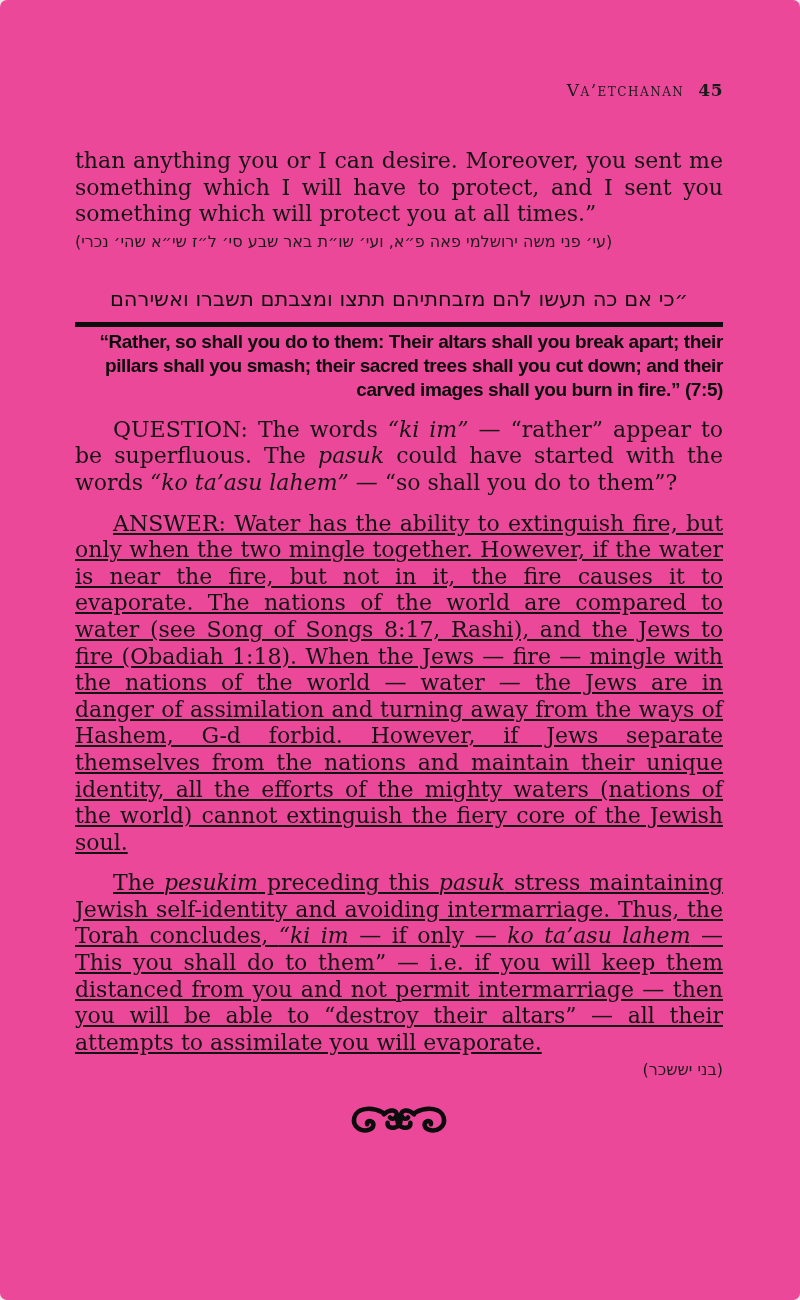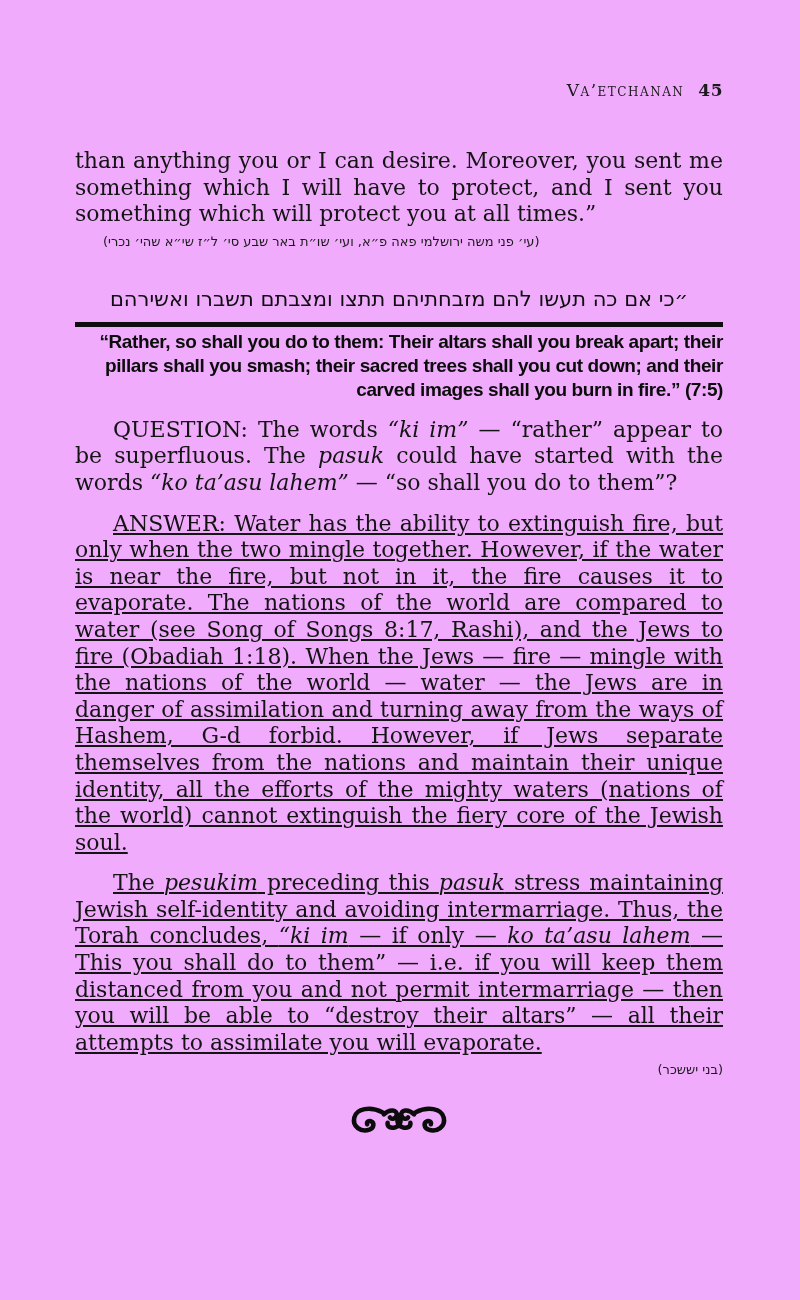--- a/index.html
+++ b/index.html
@@ -1,25 +1,26 @@
 <!DOCTYPE html>
 <html><head>
 <meta charset="utf-8">
 <style>
   html,body{margin:0;padding:0;background:#e8e8e8;}
   .page{
     position:relative;
     width:800px;height:1300px;
     margin:0 auto;
-    background:#f0abfc;
+    background:#ec4899;
     color:#161616;
     box-sizing:border-box;
     padding:80px 77px 0 75px;
     overflow:hidden;
     font-family:"DejaVu Serif", serif;
+    border-radius:7px;
   }
   .running-head{
     text-align:right;
     font-size:17px;
     line-height:20px;
     color:#1b1b1b;
   }
   .running-head .title{
     font-variant:small-caps;
     letter-spacing:1.5px;
@@ -37,25 +38,24 @@
     color:#141414;
   }
   .body-text i{font-style:italic;}
   .continuation{margin-top:48px;}
   .indent{text-indent:38px;}
   .para-gap{margin-top:14px;text-decoration:underline;}
   .heb-citation{
     direction:rtl;
     text-align:left;
     font-family:"DejaVu Sans", sans-serif;
-    font-size:13px;
+    font-size:16px;
     line-height:18px;
     margin-top:5px;
     color:#1a1a1a;
-    margin-left:28px;
   }
   .heb-citation.right{text-align:right;}
   .heb-verse{
     direction:rtl;
     text-align:center;
     font-family:"DejaVu Sans", sans-serif;
     font-weight:400;
     font-size:21px;
     line-height:31px;
     margin:33px 0 0 0;

